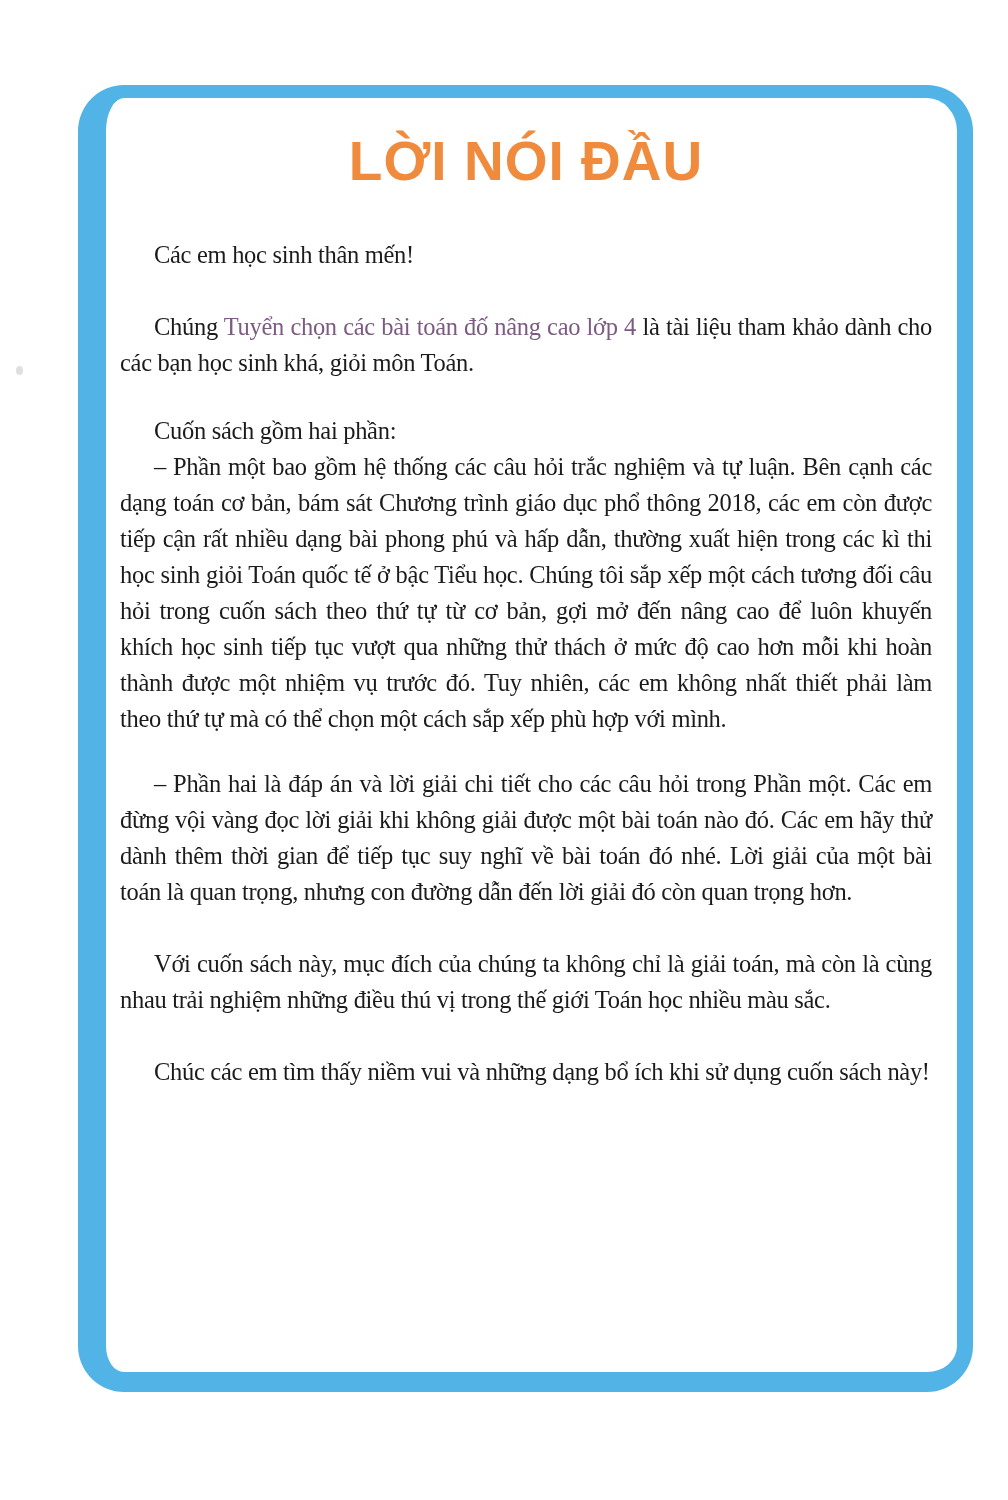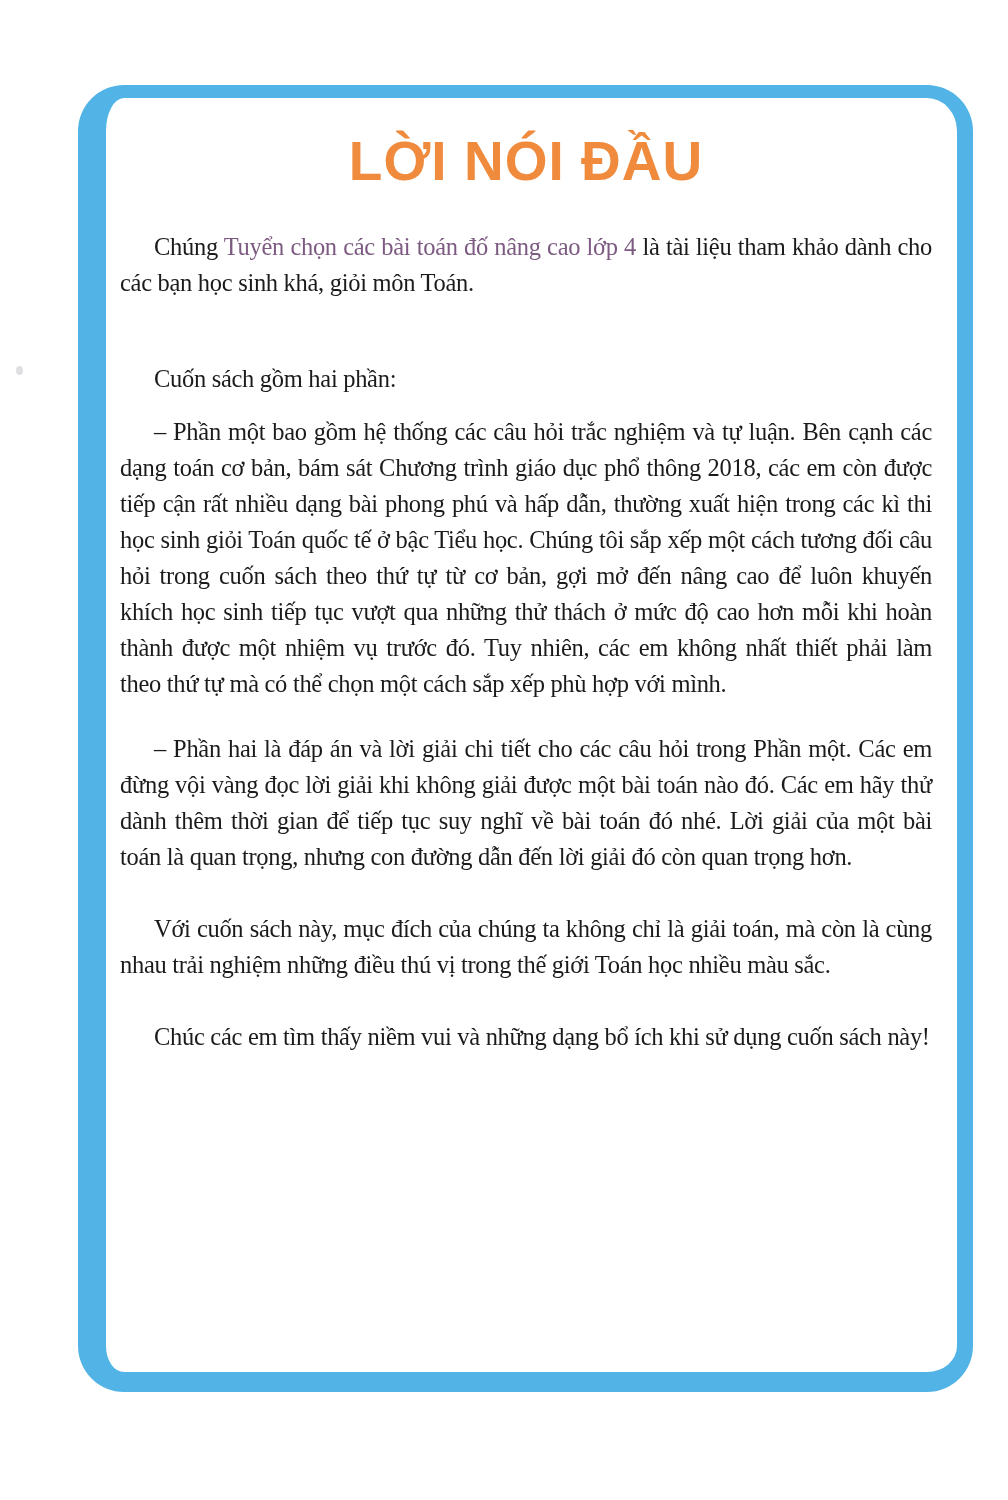--- a/index.html
+++ b/index.html
@@ -58,22 +58,22 @@
     margin: 0;
     font-size: 24.5px;
     line-height: 36px;
     letter-spacing: -0.3px;
     text-align: justify;
     text-indent: 34px;
   }
   .para.no-justify { text-align: left; }
   .p-greeting   { margin-top: 44px; }
   .p-intro      { margin-top: 36px; }
-  .p-structure  { margin-top: 60px; }
-  .p-part-one   { margin-top: 17px; }
+  .p-structure  { margin-top: 32px; }
+  .p-part-one   { margin-top: 0; }
   .p-part-two   { margin-top: 29px; }
   .p-purpose    { margin-top: 36px; }
   .p-wish       { margin-top: 36px; }
   .signature {
     margin: 34px 0 0 0;
     font-size: 24.5px;
     line-height: 36px;
     font-weight: bold;
     text-align: right;
   }
@@ -86,20 +86,21 @@
 <body>
 
 <div class="scan-speck"></div>
 
 <div class="page-frame"></div>
 
 <div class="content">
 
   <h1 class="preface-title">LỜI NÓI ĐẦU</h1>
 
+  <p class="para no-justify p-greeting">Các em học sinh thân mến!</p>
 
   <p class="para p-intro"><span>Chúng </span><span class="book-title">Tuyển chọn các bài toán đố nâng cao lớp 4</span><span> là tài liệu tham khảo dành cho các bạn học sinh khá, giỏi môn Toán.</span></p>
 
   <p class="para no-justify p-structure">Cuốn sách gồm hai phần:</p>
 
   <p class="para p-part-one">– Phần một bao gồm hệ thống các câu hỏi trắc nghiệm và tự luận. Bên cạnh các dạng toán cơ bản, bám sát Chương trình giáo dục phổ thông 2018, các em còn được tiếp cận rất nhiều dạng bài phong phú và hấp dẫn, thường xuất hiện trong các kì thi học sinh giỏi Toán quốc tế ở bậc Tiểu học. Chúng tôi sắp xếp một cách tương đối câu hỏi trong cuốn sách theo thứ tự từ cơ bản, gợi mở đến nâng cao để luôn khuyến khích học sinh tiếp tục vượt qua những thử thách ở mức độ cao hơn mỗi khi hoàn thành được một nhiệm vụ trước đó. Tuy nhiên, các em không nhất thiết phải làm theo thứ tự mà có thể chọn một cách sắp xếp phù hợp với mình.</p>
 
   <p class="para p-part-two">– Phần hai là đáp án và lời giải chi tiết cho các câu hỏi trong Phần một. Các em đừng vội vàng đọc lời giải khi không giải được một bài toán nào đó. Các em hãy thử dành thêm thời gian để tiếp tục suy nghĩ về bài toán đó nhé. Lời giải của một bài toán là quan trọng, nhưng con đường dẫn đến lời giải đó còn quan trọng hơn.</p>
 
   <p class="para p-purpose">Với cuốn sách này, mục đích của chúng ta không chỉ là giải toán, mà còn là cùng nhau trải nghiệm những điều thú vị trong thế giới Toán học nhiều màu sắc.</p>

